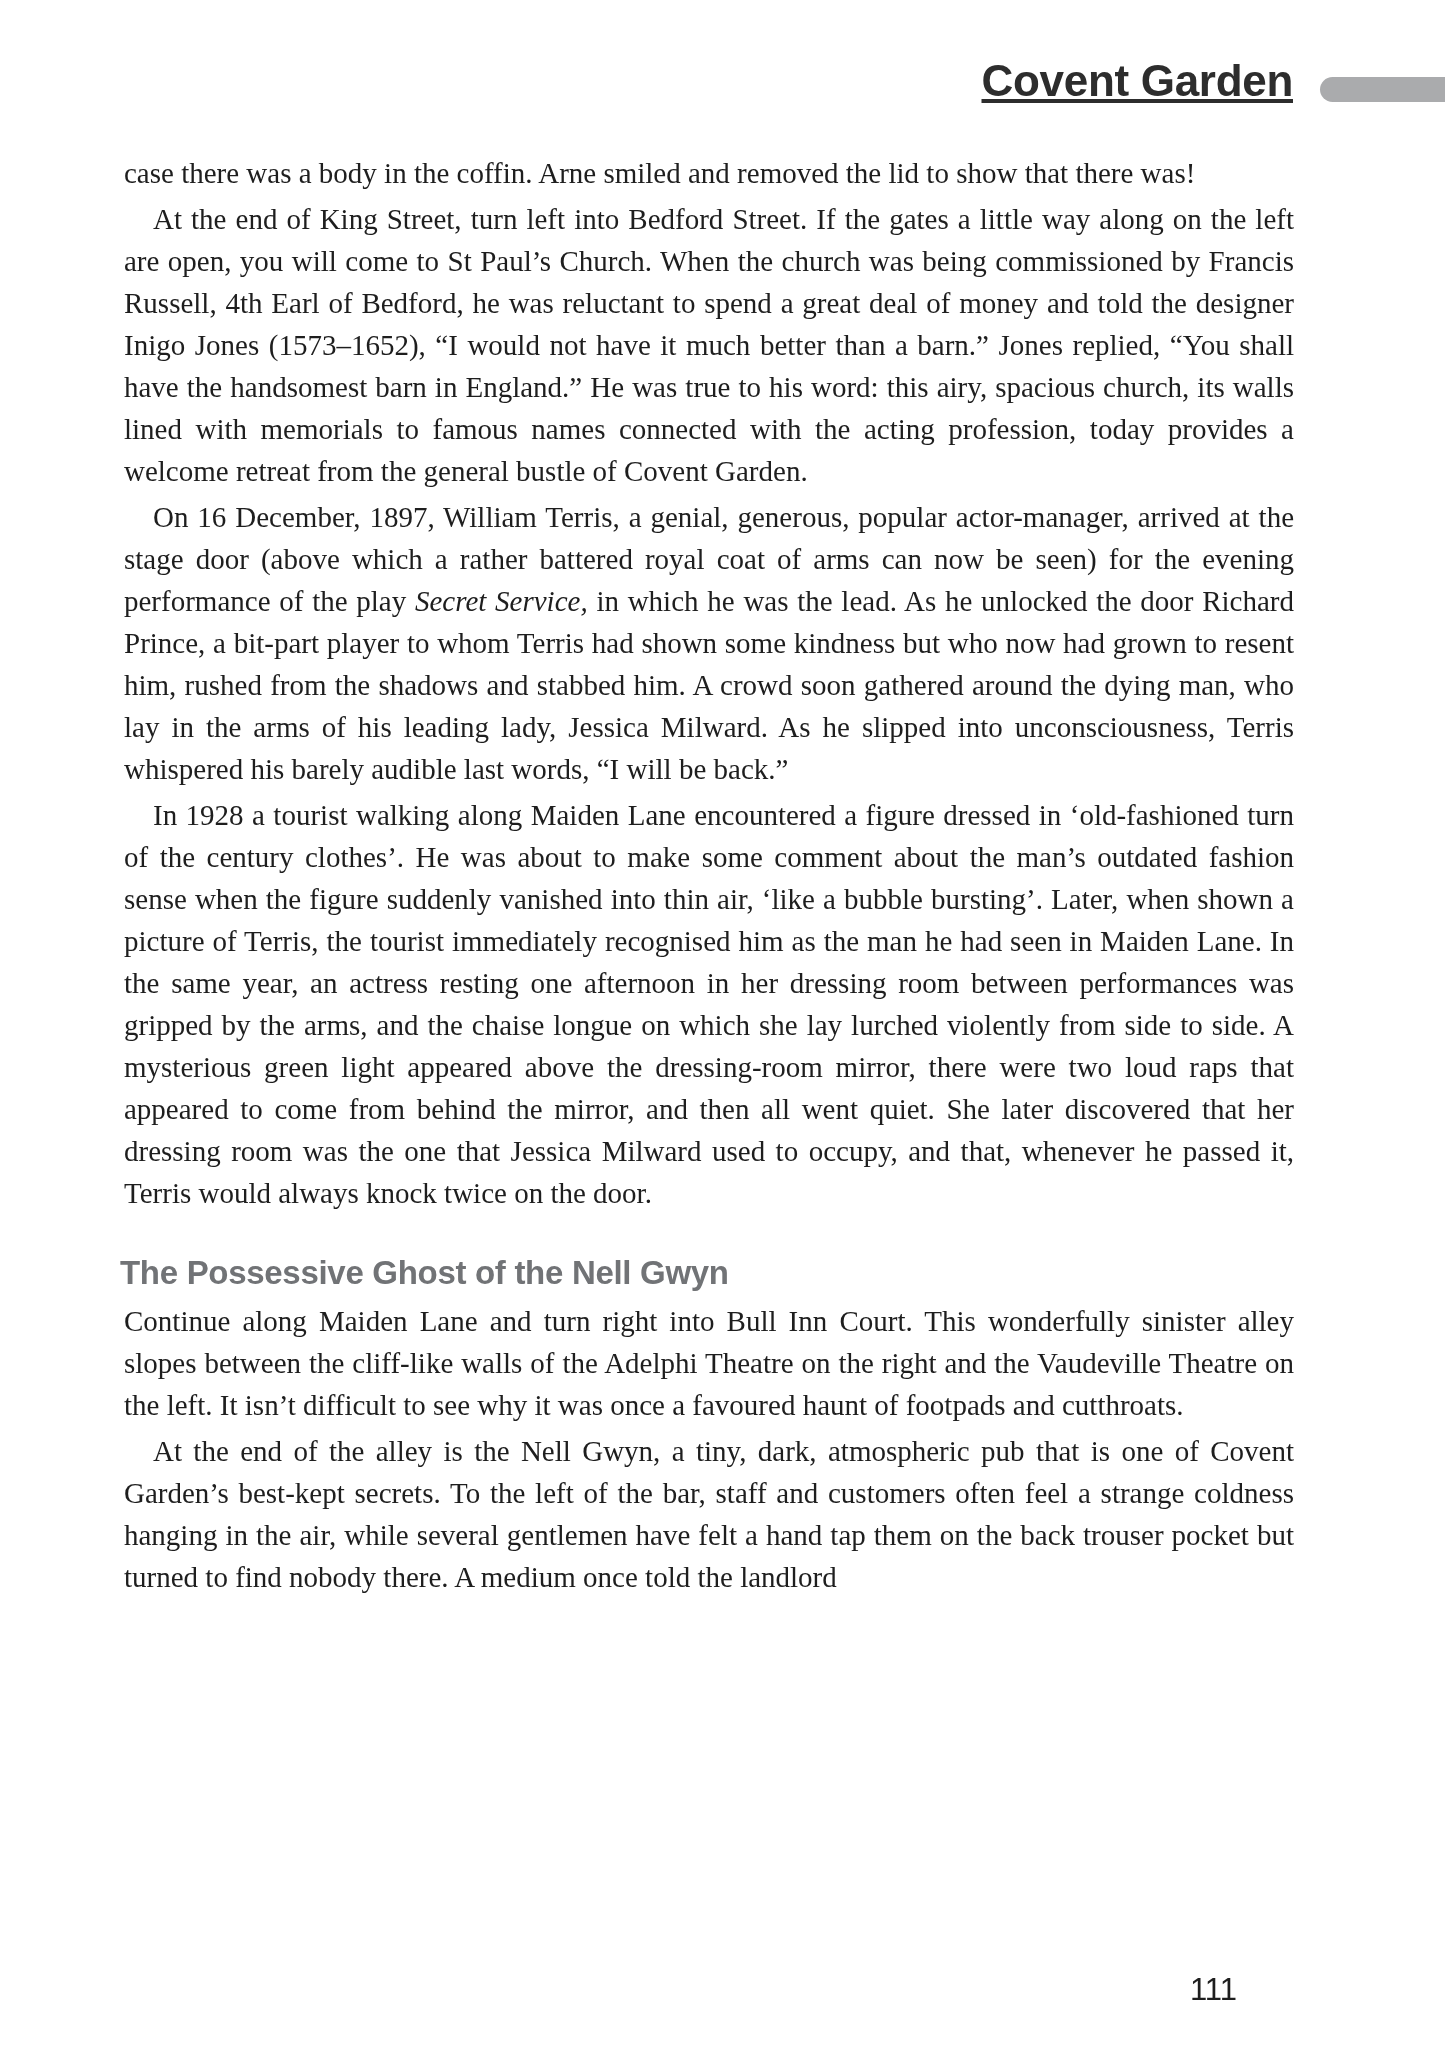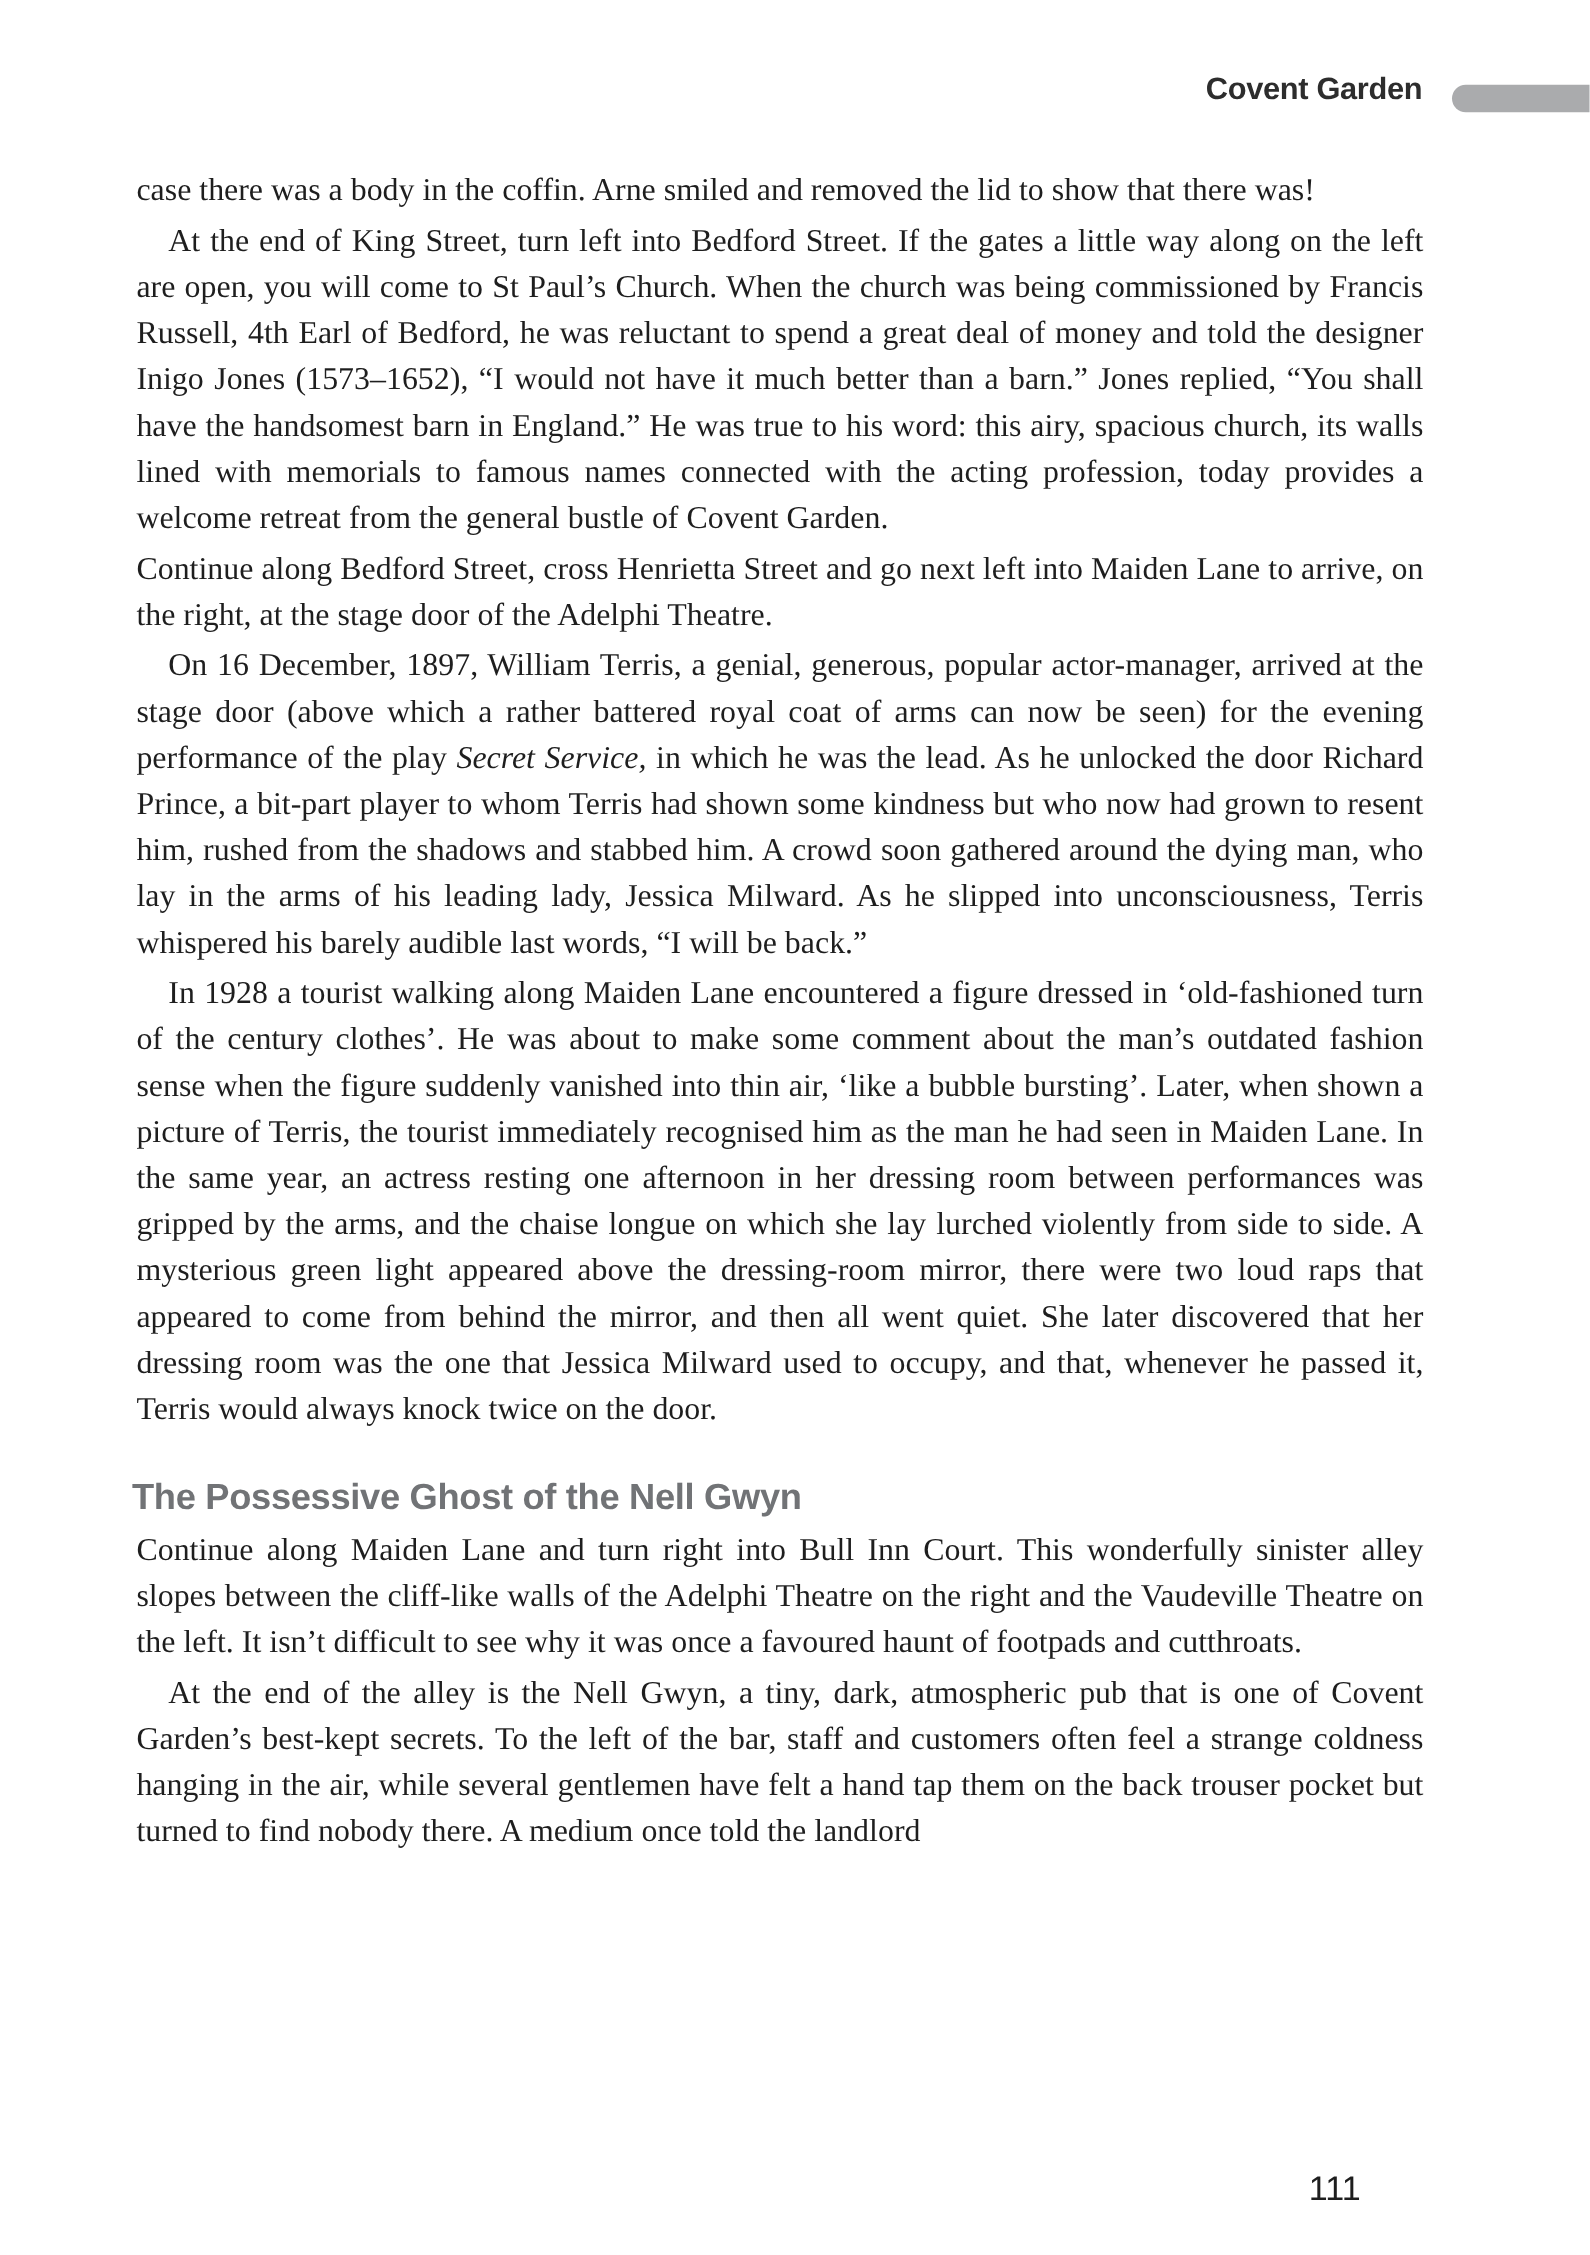--- a/index.html
+++ b/index.html
@@ -13,25 +13,26 @@
   }
   .page { position: absolute; inset: 0; }
 
   
   .header-title {
     position: absolute;
     top: 60px;
     right: 152px;
     font-family: "Liberation Sans", sans-serif;
     font-weight: bold;
-    font-size: 28px;
+    font-size: 44px;
     line-height: 42px;
     letter-spacing: -0.3px;
     color: var(--header-text, #2d2d2d);
     white-space: nowrap;
+    text-decoration: underline;
   }
   .header-bar {
     position: absolute;
     top: 77px;
     left: 1320px;
     right: 0;
     height: 25px;
     background: var(--header-bar-gray, #aaabad);
     border-radius: 13px 0 0 13px;
   }
@@ -80,21 +81,20 @@
 <div class="page">
 
   <header>
     <div class="header-title">Covent Garden</div>
     <div class="header-bar"></div>
   </header>
 
   <main class="content">
       <p><span>case there was a body in the coffin. Arne smiled and removed the lid to show that there was!</span></p>
       <p class="indent"><span>At the end of King Street, turn left into Bedford Street. If the gates a little way along on the left are open, you will come to St Paul’s Church. When the church was being commissioned by Francis Russell, 4th Earl of Bedford, he was reluctant to spend a great deal of money and told the designer Inigo Jones (1573–1652), “I would not have it much better than a barn.” Jones replied, “You shall have the handsomest barn in England.” He was true to his word: this airy, spacious church, its walls lined with memorials to famous names connected with the acting profession, today provides a welcome retreat from the general bustle of Covent Garden.</span></p>
-      <p><span>Continue along Bedford Street, cross Henrietta Street and go next left into Maiden Lane to arrive, on the right, at the stage door of the Adelphi Theatre.</span></p>
       <p class="indent"><span>On 16 December, 1897, William Terris, a genial, generous, popular actor-manager, arrived at the stage door (above which a rather battered royal coat of arms can now be seen) for the evening performance of the play </span><em>Secret Service,</em><span> in which he was the lead. As he unlocked the door Richard Prince, a bit-part player to whom Terris had shown some kindness but who now had grown to resent him, rushed from the shadows and stabbed him. A crowd soon gathered around the dying man, who lay in the arms of his leading lady, Jessica Milward. As he slipped into unconsciousness, Terris whispered his barely audible last words, “I will be back.”</span></p>
       <p class="indent"><span>In 1928 a tourist walking along Maiden Lane encountered a figure dressed in ‘old-fashioned turn of the century clothes’. He was about to make some comment about the man’s outdated fashion sense when the figure suddenly vanished into thin air, ‘like a bubble bursting’. Later, when shown a picture of Terris, the tourist immediately recognised him as the man he had seen in Maiden Lane. In the same year, an actress resting one afternoon in her dressing room between performances was gripped by the arms, and the chaise longue on which she lay lurched violently from side to side. A mysterious green light appeared above the dressing-room mirror, there were two loud raps that appeared to come from behind the mirror, and then all went quiet. She later discovered that her dressing room was the one that Jessica Milward used to occupy, and that, whenever he passed it, Terris would always knock twice on the door.</span></p>
       <h2 class="section-heading">The Possessive Ghost of the Nell Gwyn</h2>
       <p><span>Continue along Maiden Lane and turn right into Bull Inn Court. This wonderfully sinister alley slopes between the cliff-like walls of the Adelphi Theatre on the right and the Vaudeville Theatre on the left. It isn’t difficult to see why it was once a favoured haunt of footpads and cutthroats.</span></p>
       <p class="indent"><span>At the end of the alley is the Nell Gwyn, a tiny, dark, atmospheric pub that is one of Covent Garden’s best-kept secrets. To the left of the bar, staff and customers often feel a strange coldness hanging in the air, while several gentlemen have felt a hand tap them on the back trouser pocket but turned to find nobody there. A medium once told the landlord</span></p>
     </main>
 
   <div class="page-number">111</div>
 
 </div>

